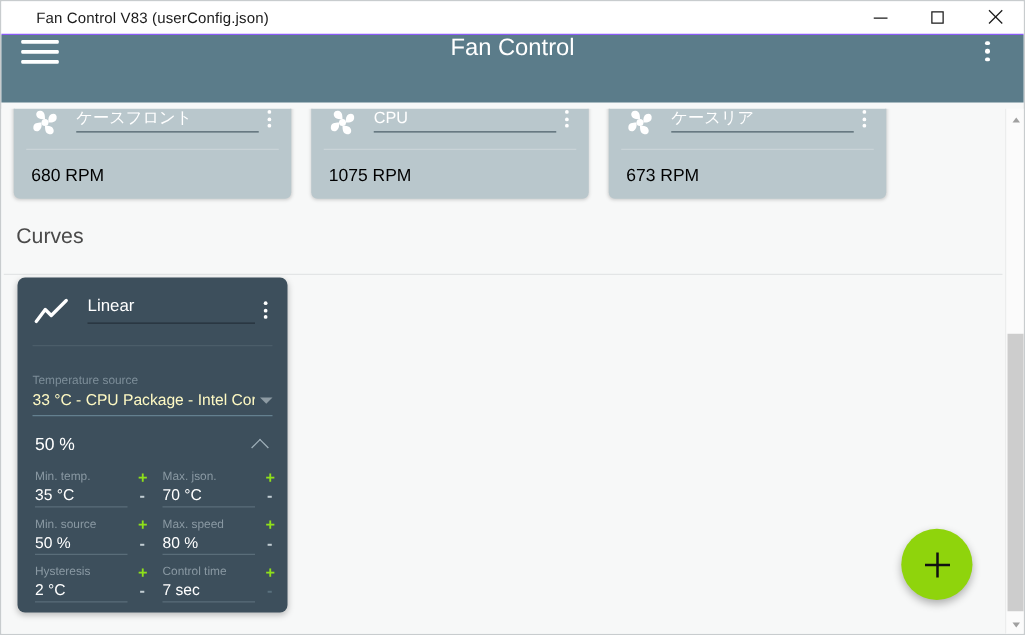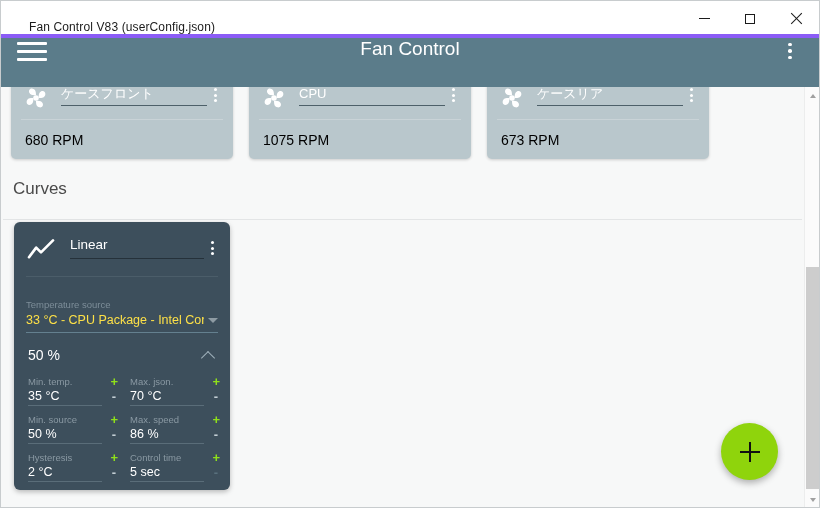--- a/index.html
+++ b/index.html
@@ -17,25 +17,25 @@
     width: 820px;
     height: 508px;
     background: #f7f8f8;
     border: 1px solid #c8ccce;
     overflow: hidden;
   }
 
   
   .titlebar {
     position: relative;
-    height: 37px;
+    height: 27px;
     background: #ffffff;
     display: flex;
-    align-items: flex-end;
-    border-bottom: 4px solid #8b5cf6;
+    align-items: center;
+    border-bottom: 1px solid #8b5cf6;
   }
   .titlebar-text {
     margin-left: 28px;
     font-size: 12px;
     color: #1b1b1b;
     letter-spacing: 0.01em;
     white-space: nowrap;
   }
   .window-controls {
     margin-left: auto;
@@ -283,21 +283,21 @@
     color: #7d8e99;
     height: 12px;
     line-height: 12px;
   }
   .temp-source-row {
     display: flex;
     align-items: flex-end;
   }
   .temp-source-value {
     font-size: 12.5px;
-    color: #fde047;
+    color: #fef9c3;
     white-space: nowrap;
     overflow: hidden;
     flex: 1;
     height: 18px;
     line-height: 18px;
   }
   .dropdown-caret {
     width: 0; height: 0;
     border-left: 5px solid transparent;
     border-right: 5px solid transparent;
@@ -616,37 +616,37 @@
         <div class="param">
           <div class="param-label">Min. source</div>
           <div class="param-value">50 %</div>
           <div class="param-underline"></div>
           <div class="step-plus">+</div>
           <div class="step-minus">-</div>
         </div>
 
         <div class="param">
           <div class="param-label">Max. speed</div>
-          <div class="param-value">86 %</div>
+          <div class="param-value">80 %</div>
           <div class="param-underline"></div>
           <div class="step-plus">+</div>
           <div class="step-minus">-</div>
         </div>
 
         <div class="param">
           <div class="param-label">Hysteresis</div>
           <div class="param-value">2 °C</div>
           <div class="param-underline"></div>
           <div class="step-plus">+</div>
           <div class="step-minus">-</div>
         </div>
 
         <div class="param">
           <div class="param-label">Control time</div>
-          <div class="param-value">5 sec</div>
+          <div class="param-value">7 sec</div>
           <div class="param-underline"></div>
           <div class="step-plus">+</div>
           <div class="step-minus disabled">-</div>
         </div>
 
       </div>
     </div>
 
     <div class="fab">
       <span class="fab-plus"></span>

